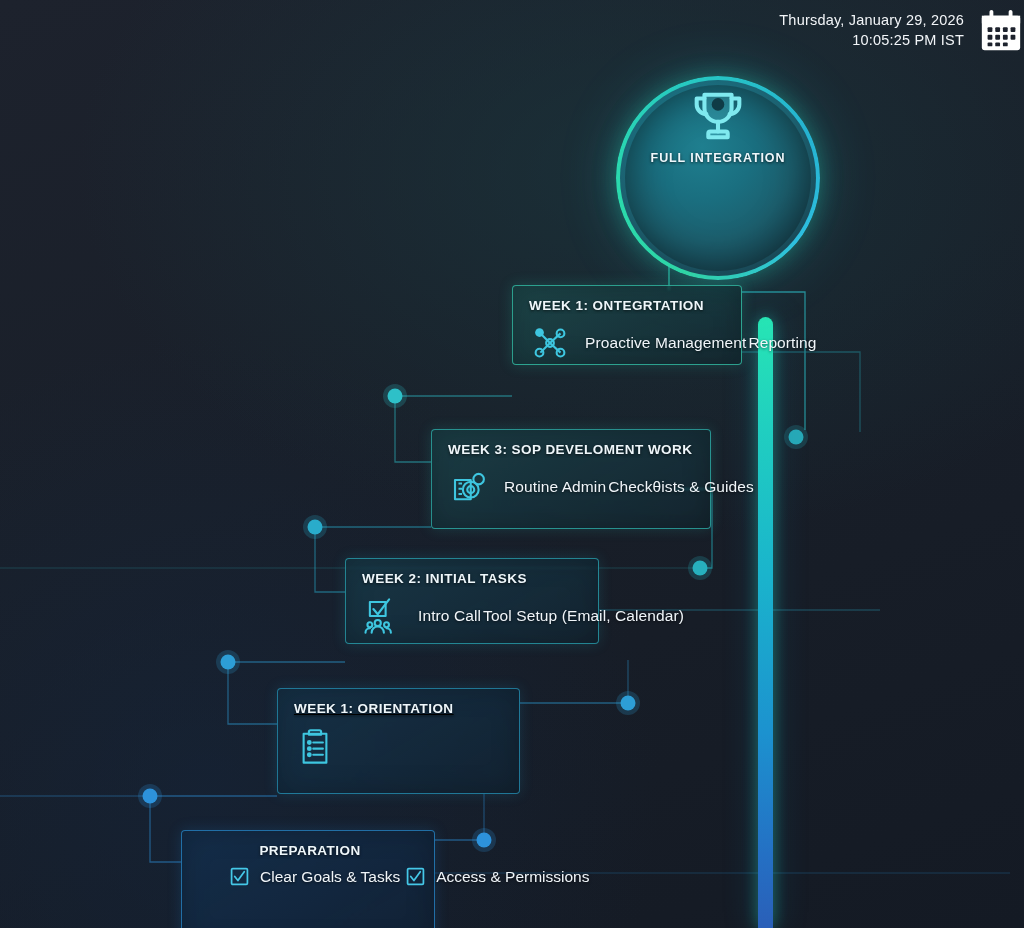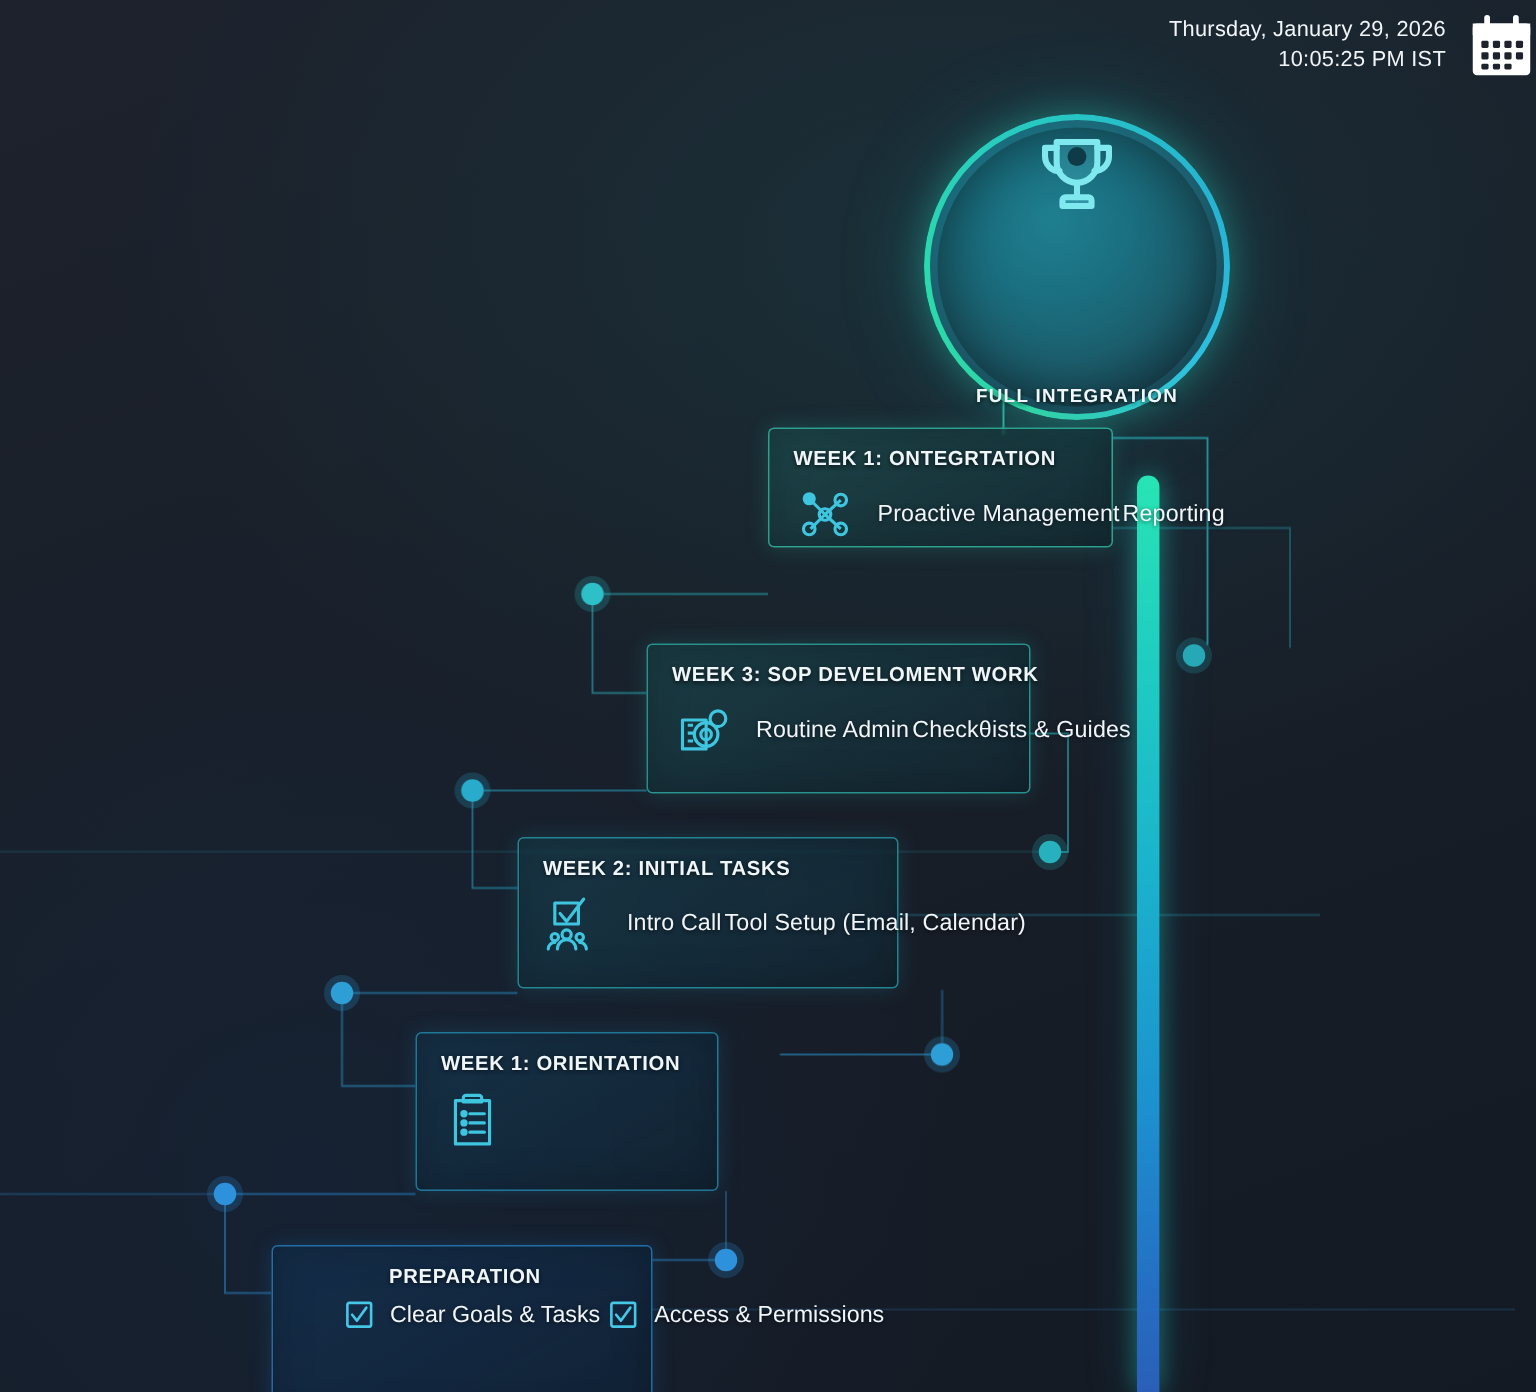--- a/index.html
+++ b/index.html
@@ -31,21 +31,21 @@
     box-shadow:0 0 16px rgba(37,215,186,.45), 0 0 34px rgba(32,150,205,.25);
   }
 
   
   #badge {
     position:absolute; left:620px; top:80px; width:196px; height:196px; border-radius:50%;
     background:radial-gradient(circle at 42% 34%, #1f7f8f 0%, #1a6f80 30%, #1c5f6e 55%, #17323f 100%);
     border:5px solid transparent;
     background-origin:border-box;
     box-shadow:0 0 26px rgba(36,214,170,.45), 0 0 60px rgba(38,188,214,.30), inset 0 0 40px rgba(0,0,0,.45);
-    display:flex; flex-direction:column; align-items:center; justify-content:space-between;
+    display:flex; flex-direction:column; align-items:center; justify-content:flex-start;
   }
   #badge-ring {
     position:absolute; left:616px; top:76px; width:204px; height:204px; border-radius:50%;
     background:conic-gradient(from 200deg,#34d9a0 0%,#2fe0a8 18%,#2bc8c6 40%,#28a9dc 62%,#34baf0 80%,#3ad89c 100%);
     -webkit-mask:radial-gradient(circle, transparent 0 94px, #000 94px);
             mask:radial-gradient(circle, transparent 0 94px, #000 94px);
     filter:drop-shadow(0 0 10px rgba(45,210,190,.7));
   }
   #trophy-icon { width:62px; height:62px; margin-bottom:4px; }
   #badge-label { color:#eef7fb; font-size:12.5px; letter-spacing:.9px; font-weight:600; text-shadow:0 1px 3px rgba(0,0,0,.7); }
@@ -71,36 +71,37 @@
   .chk { width:19px; height:19px; flex:0 0 auto; }
 
   
   #card-integration {
     left:512px; top:285px; width:230px; height:80px;
     background:linear-gradient(150deg, rgba(31,86,86,.62) 0%, rgba(23,63,68,.58) 55%, rgba(19,48,56,.5) 100%);
     border:1.6px solid rgba(52,196,170,.75);
     box-shadow:0 0 14px rgba(40,190,165,.22), inset 0 0 28px rgba(0,0,0,.22);
   }
   #card-sop {
-    left:431px; top:429px; width:256px; height:100px;
+    left:431px; top:429px; width:280px; height:100px;
     background:linear-gradient(150deg, rgba(28,77,83,.62) 0%, rgba(22,58,68,.58) 55%, rgba(18,45,56,.5) 100%);
     border:1.6px solid rgba(47,183,176,.72);
     box-shadow:0 0 14px rgba(38,178,172,.2), inset 0 0 28px rgba(0,0,0,.22);
   }
   #card-initial {
-    left:345px; top:558px; width:254px; height:101px;
+    left:345px; top:558px; width:254px; height:86px;
     background:linear-gradient(150deg, rgba(25,68,84,.62) 0%, rgba(20,54,70,.58) 55%, rgba(17,43,58,.5) 100%);
     border:1.6px solid rgba(42,168,182,.72);
     box-shadow:0 0 14px rgba(36,162,180,.2), inset 0 0 28px rgba(0,0,0,.22);
   }
   #card-orientation {
-    left:277px; top:688px; width:202px; height:106px;
+    left:277px; top:688px; width:243px; height:106px;
     background:linear-gradient(150deg, rgba(22,59,84,.62) 0%, rgba(18,48,70,.58) 55%, rgba(16,40,58,.5) 100%);
     border:1.6px solid rgba(38,150,186,.72);
     box-shadow:0 0 14px rgba(33,146,185,.2), inset 0 0 28px rgba(0,0,0,.22);
+    text-decoration:underline;
   }
   #card-preparation {
     left:181px; top:830px; width:254px; height:118px;
     background:linear-gradient(150deg, rgba(20,52,86,.66) 0%, rgba(17,44,74,.6) 55%, rgba(15,37,62,.52) 100%);
     border:1.6px solid rgba(38,132,196,.78);
     box-shadow:0 0 14px rgba(33,124,196,.22), inset 0 0 28px rgba(0,0,0,.22);
   }
   #card-preparation .card-title { text-align:center; padding-left:4px; }
   #card-preparation .checks { margin-top:0; padding-left:32px; display:flex; flex-direction:row; gap:6px; }
 </style>

